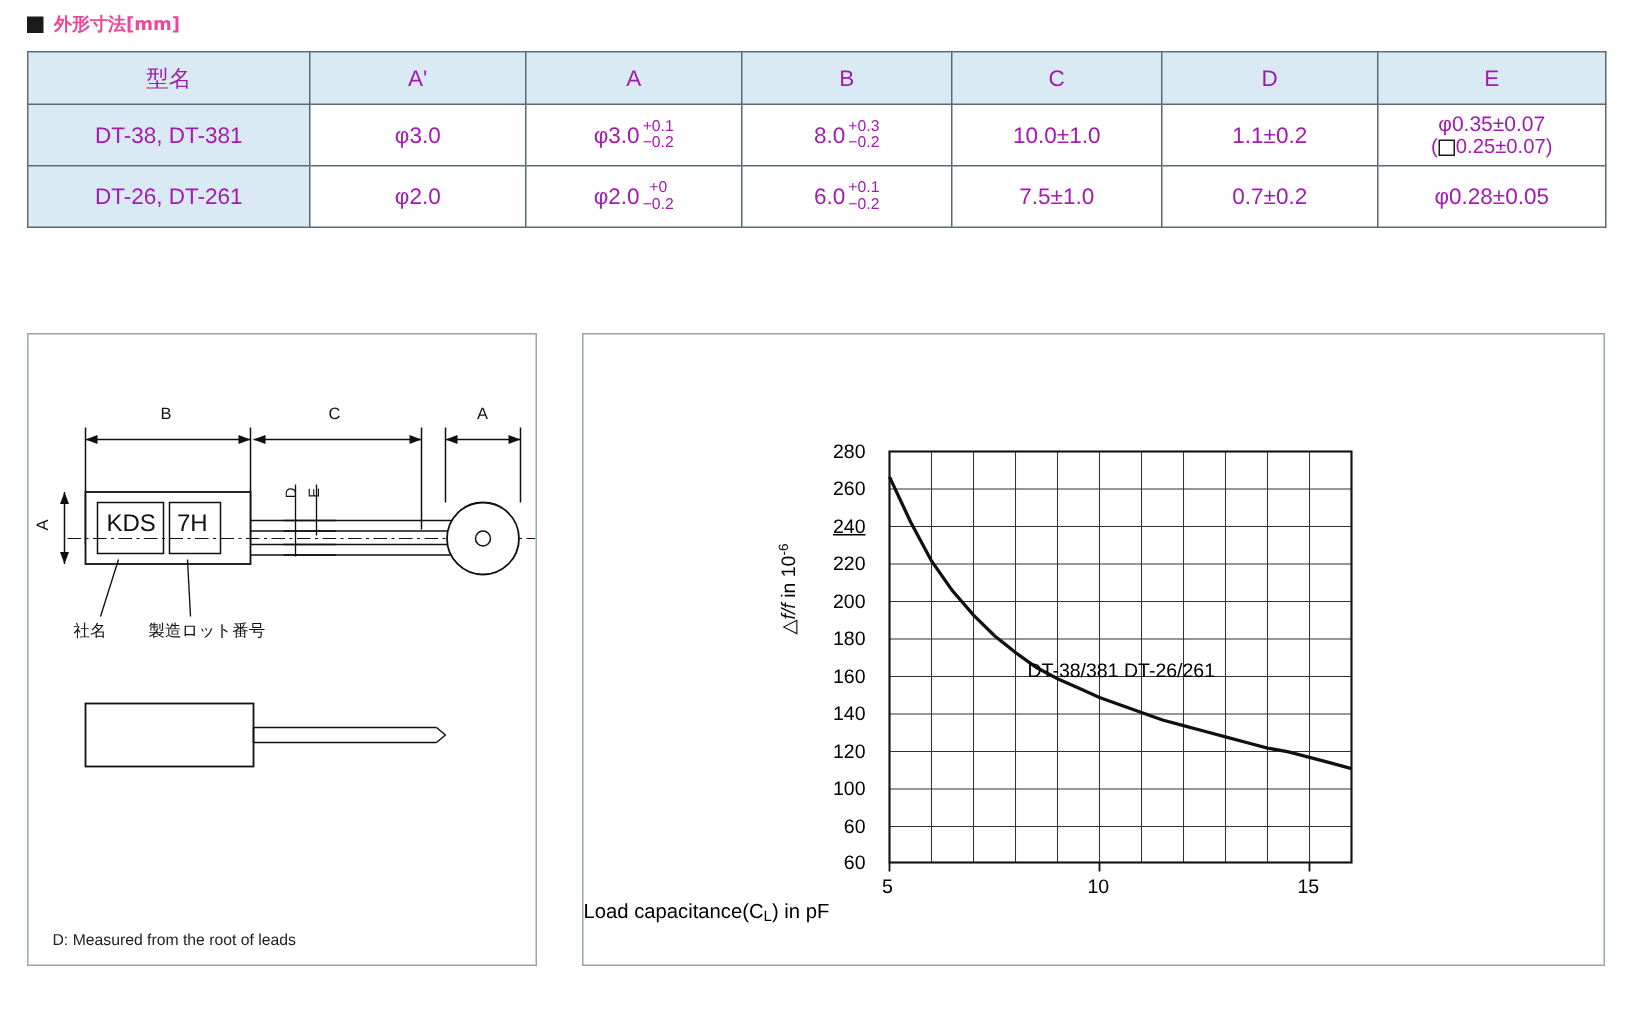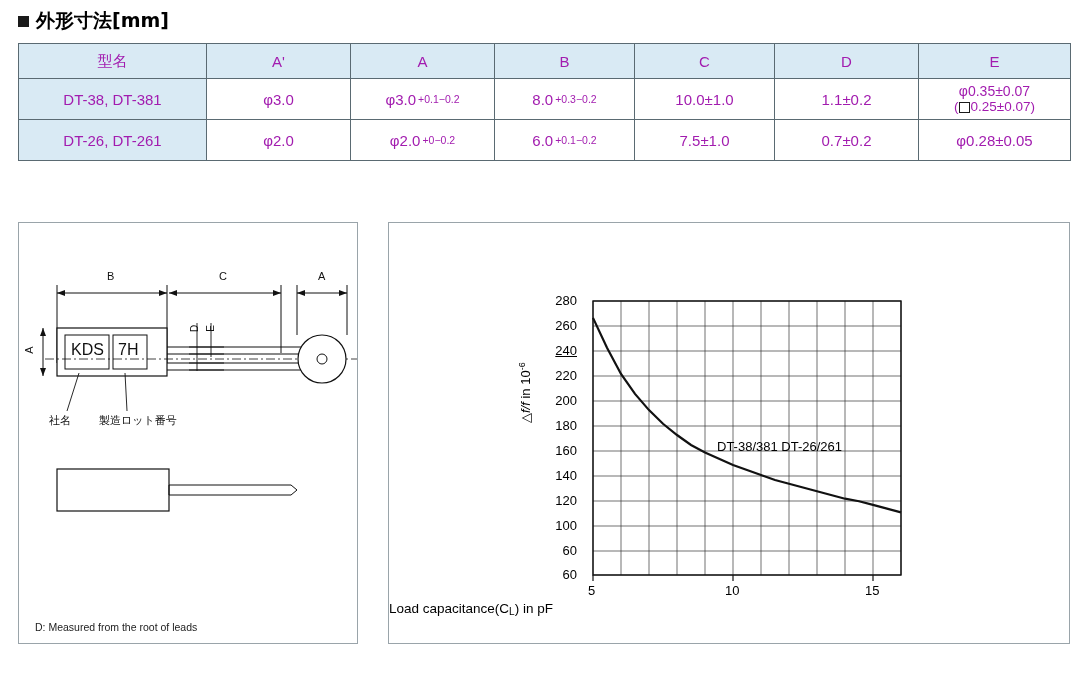--- a/index.html
+++ b/index.html
@@ -6,21 +6,21 @@
   body{
     width:1090px;height:679px;
     background:#ffffff;
     font-family:"Liberation Sans","DejaVu Sans",sans-serif;
     color:#000;
     position:relative;
     overflow:hidden;
   }
   .sec-title{
     display:flex;align-items:center;gap:7px;
-    font-size:19px;font-weight:bold;color:#000000;
+    font-size:12px;font-weight:bold;color:#ec4899;
   }
   .sq{
     width:11px;height:11px;background:#1a1a1a;display:inline-block;
   }
   
   #dim-table-wrap{position:absolute;left:18px;top:8px;width:1052px;}
   table.dim{
     border-collapse:collapse;width:1052px;margin-top:9px;
     table-layout:fixed;
   }
@@ -37,21 +37,21 @@
     font-weight:normal;
     height:30px;
     font-size:15px;
   }
   table.dim tbody td:first-child{
     background:#d9eaf4;
     font-size:15px;
   }
   table.dim td{background:#fff;}
   .tol{display:inline-flex;align-items:center;gap:2px;vertical-align:middle;}
-  .tol .stack{display:inline-flex;flex-direction:row;font-size:10.5px;line-height:1.05;}
+  .tol .stack{display:inline-flex;flex-direction:column;font-size:10.5px;line-height:1.05;}
   .tol .base{font-size:15px;}
   .two-line{line-height:1.12;font-size:14px;}
   .two-line .l2{font-size:13.5px;}
   .boxglyph{display:inline-block;width:9px;height:9px;border:1px solid #1a1a1a;margin-right:1px;vertical-align:middle;}
 
   
   #outline-panel{position:absolute;left:18px;top:212px;width:340px;}
   #graph-panel{position:absolute;left:388px;top:212px;width:682px;}
   .panel-head{display:flex;align-items:flex-end;justify-content:space-between;}
   .mm-label{font-size:14px;font-weight:bold;}
@@ -70,21 +70,21 @@
   #graph-x-title{
     position:absolute;left:0;right:0;bottom:26px;
     font-size:13.5px;
   }
   #graph-y-title{
     position:absolute;left:128px;top:200px;
     transform:rotate(-90deg);transform-origin:left top;
     font-size:13px;white-space:nowrap;
   }
   .curve-label{
-    position:absolute;font-size:13px;margin-left:32px;
+    position:absolute;font-size:13px;
   }
   .tickx{position:absolute;font-size:13px;}
   .ticky{position:absolute;font-size:13px;text-align:right;width:34px;}
 </style>
 </head>
 <body>
 
 <div id="dim-table-wrap">
   <div class="sec-title">
     <span class="sq"></span>

